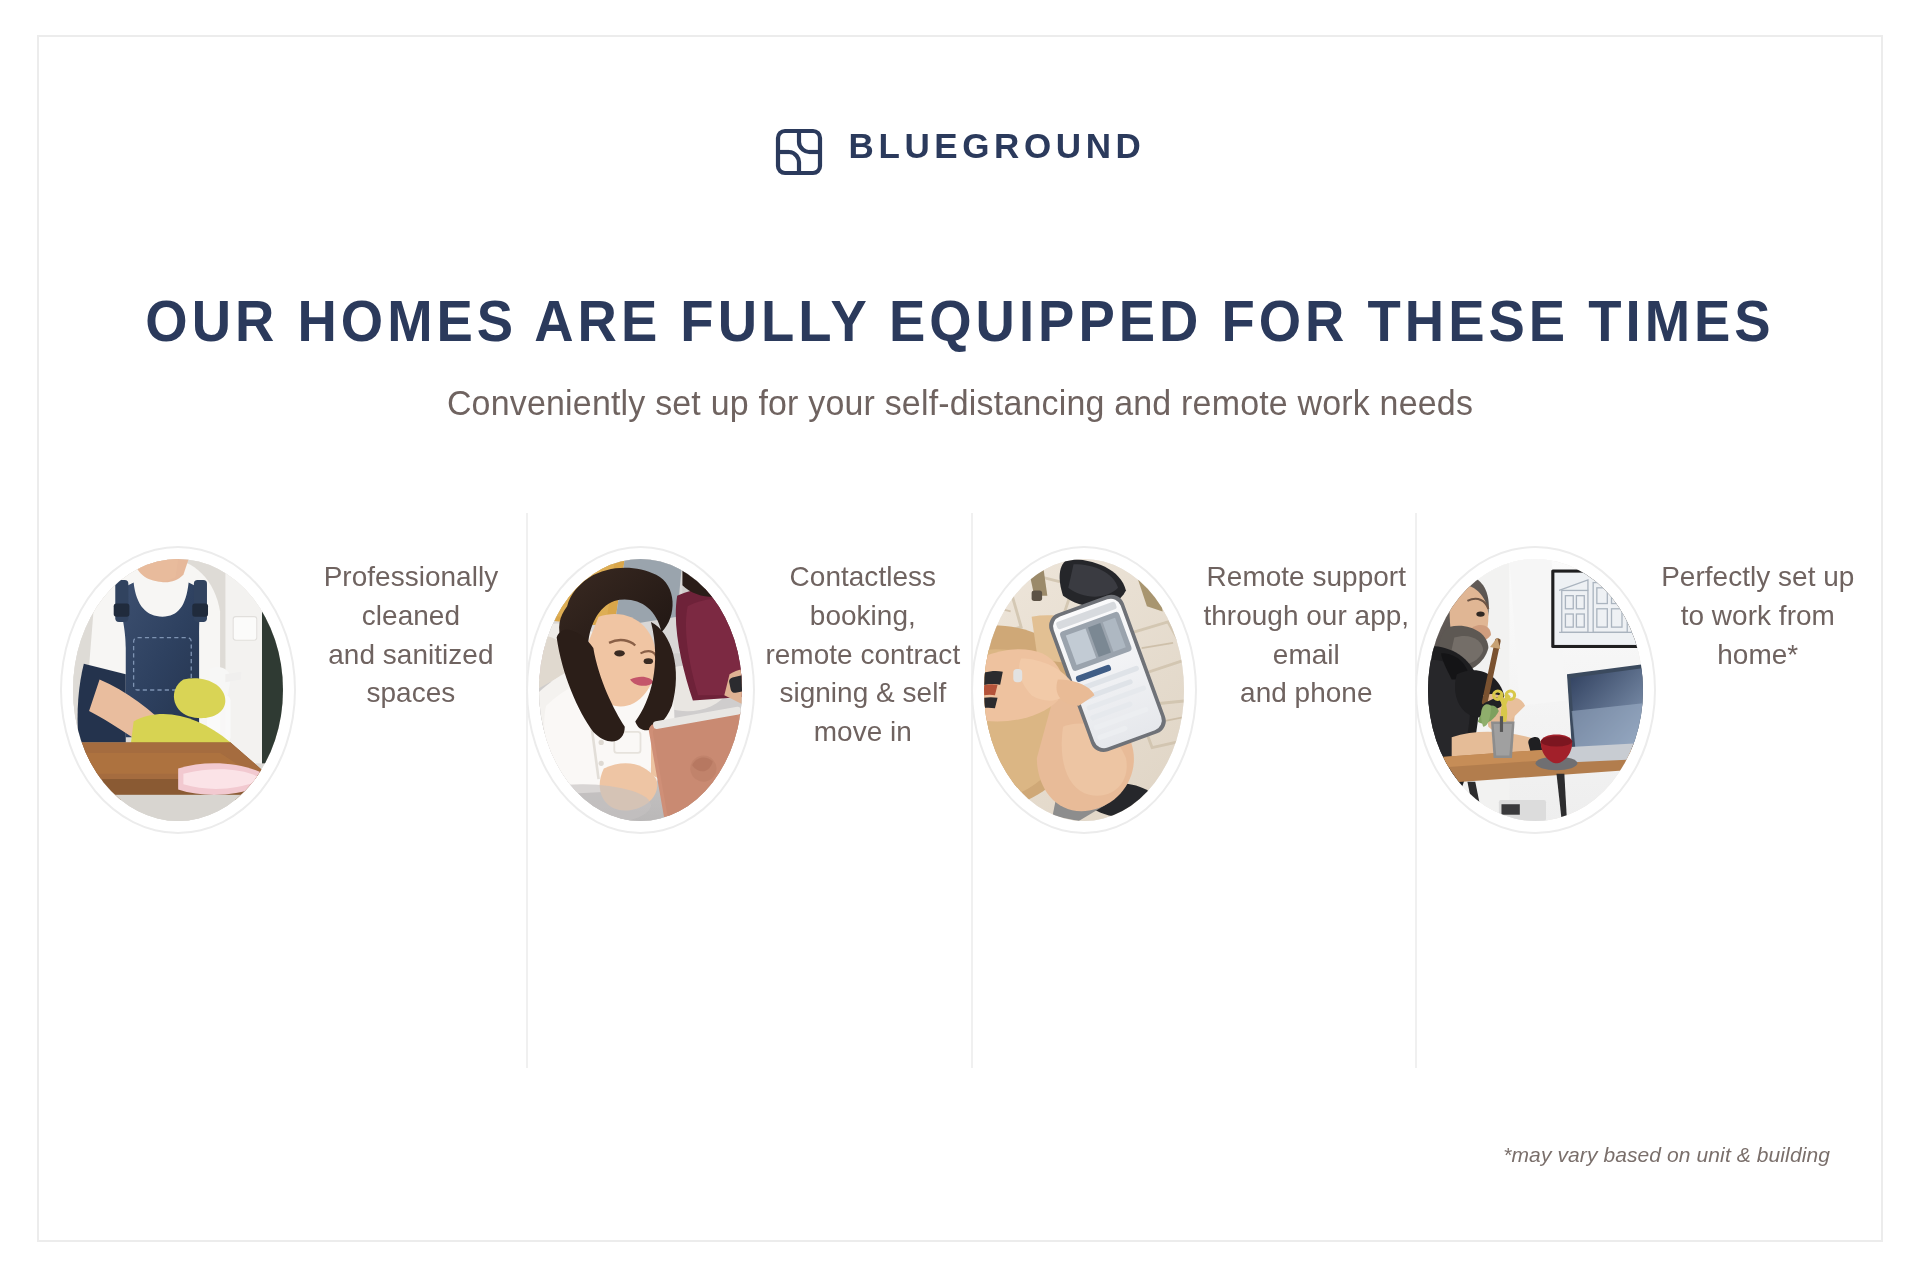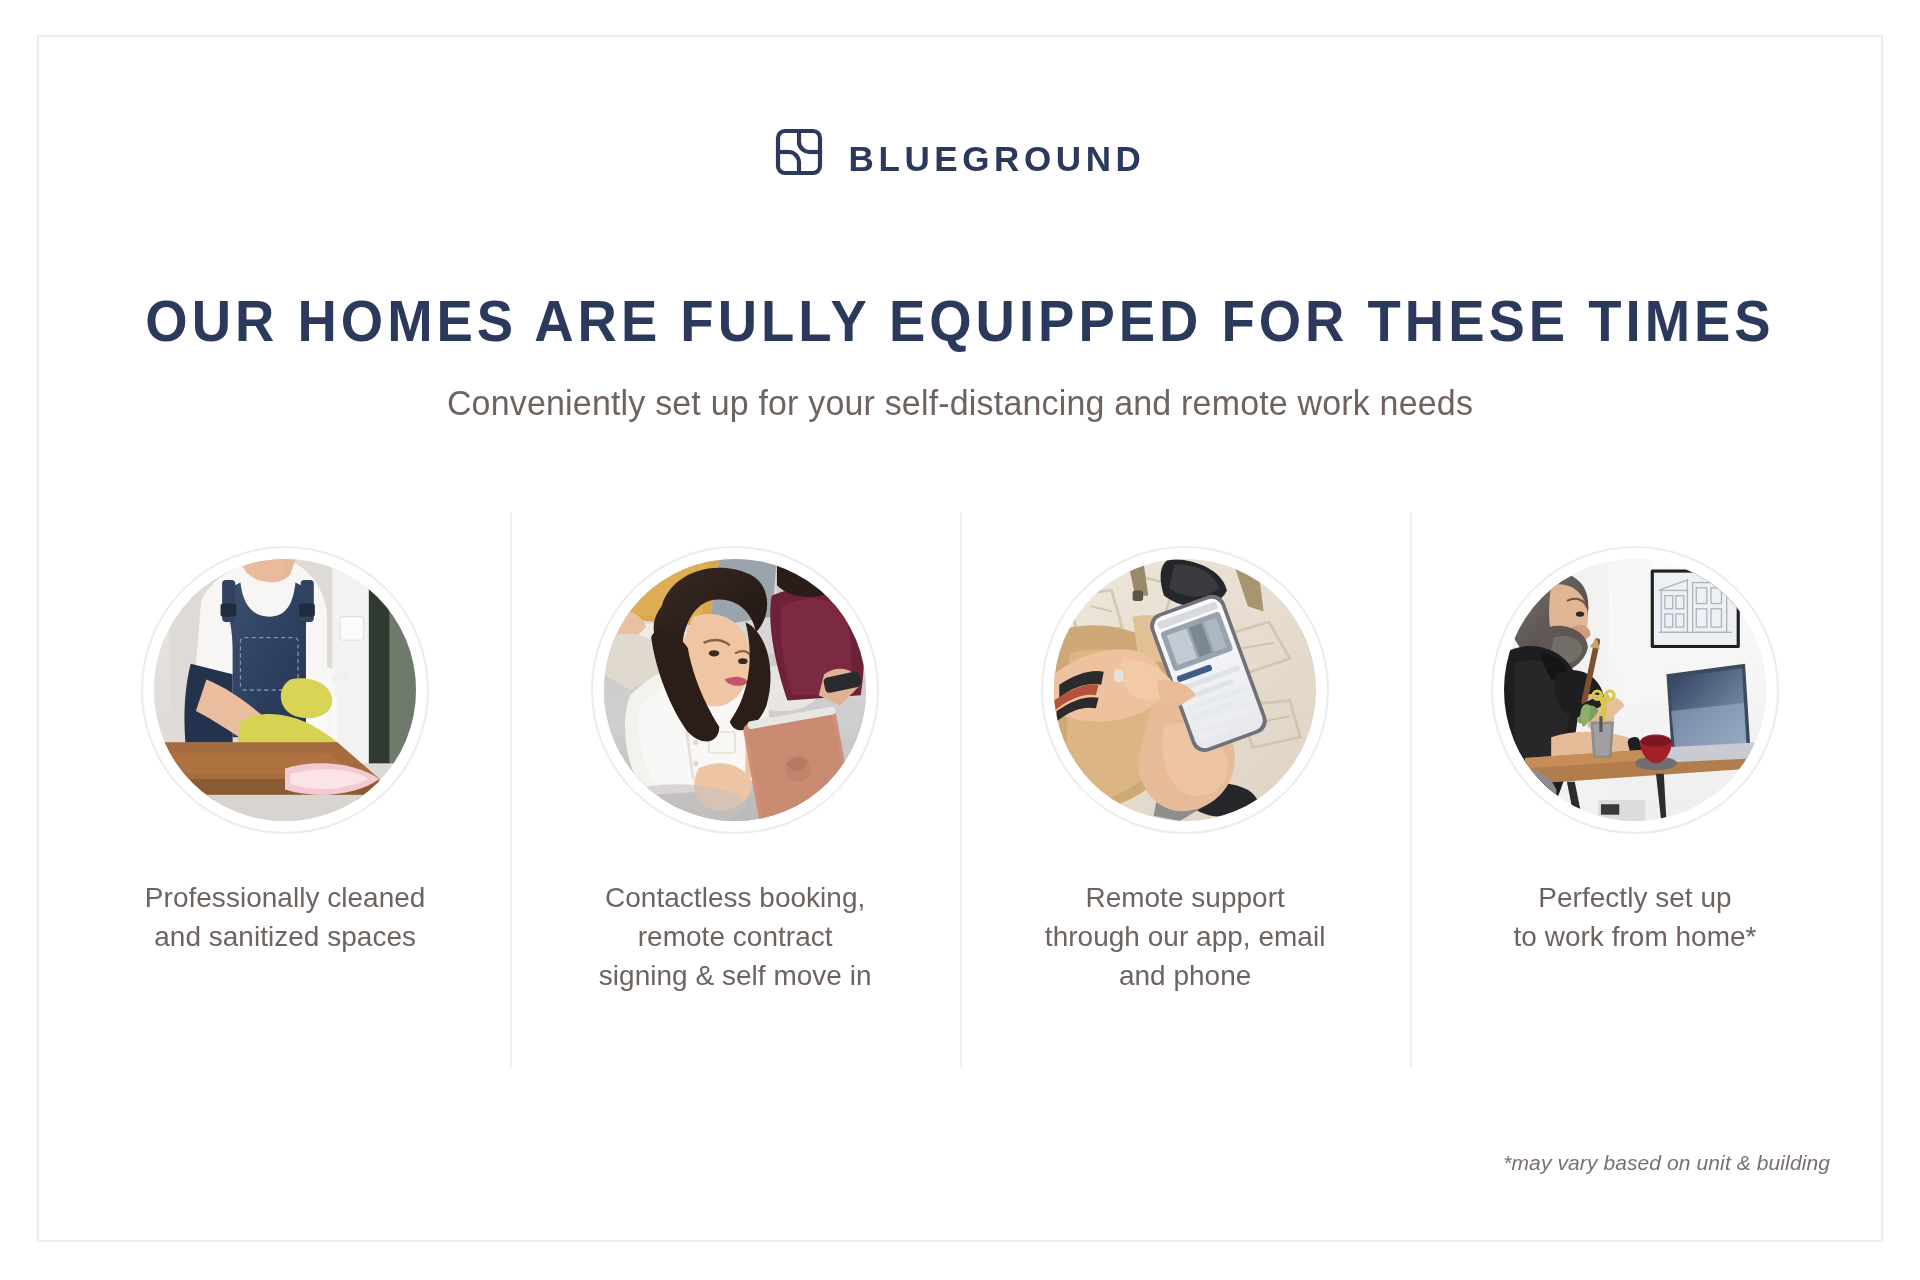--- a/index.html
+++ b/index.html
@@ -35,21 +35,21 @@
     background: #ffffff;
   }
 
   
   .logo-row {
     position: absolute;
     left: 0;
     top: 128px;
     width: 1920px;
     display: flex;
-    align-items: flex-end;
+    align-items: flex-start;
     justify-content: center;
     gap: 26px;
   }
   .logo-mark {
     width: 48px;
     height: 48px;
     display: block;
   }
   .logo-word {
     font-family: "Liberation Sans", sans-serif;
@@ -103,22 +103,21 @@
     left: 60px;
     top: 513px;
     width: 1800px;
     display: flex;
     align-items: flex-start;
   }
   .feature {
     position: relative;
     flex: 1 1 0;
     display: flex;
-    flex-direction: column;
-    align-items: center;
+    flex-direction: row;
   }
   .feature + .feature::before {
     content: "";
     position: absolute;
     left: 0;
     top: 0;
     width: 2px;
     height: 555px;
     background: #f0f0f0;
   }
@@ -161,21 +160,20 @@
   .footnote {
     position: absolute;
     right: 90px;
     top: 1143px;
     font-family: "Liberation Sans", sans-serif;
     font-style: italic;
     font-size: 21px;
     color: #7A6F6B;
     letter-spacing: 0.1px;
     white-space: nowrap;
-    margin-top: 8px;
   }
 </style>
 </head>
 <body>
 
 <div class="page">
   <div class="frame"></div>
 
   <div class="logo-row">
     <span class="logo-mark">

